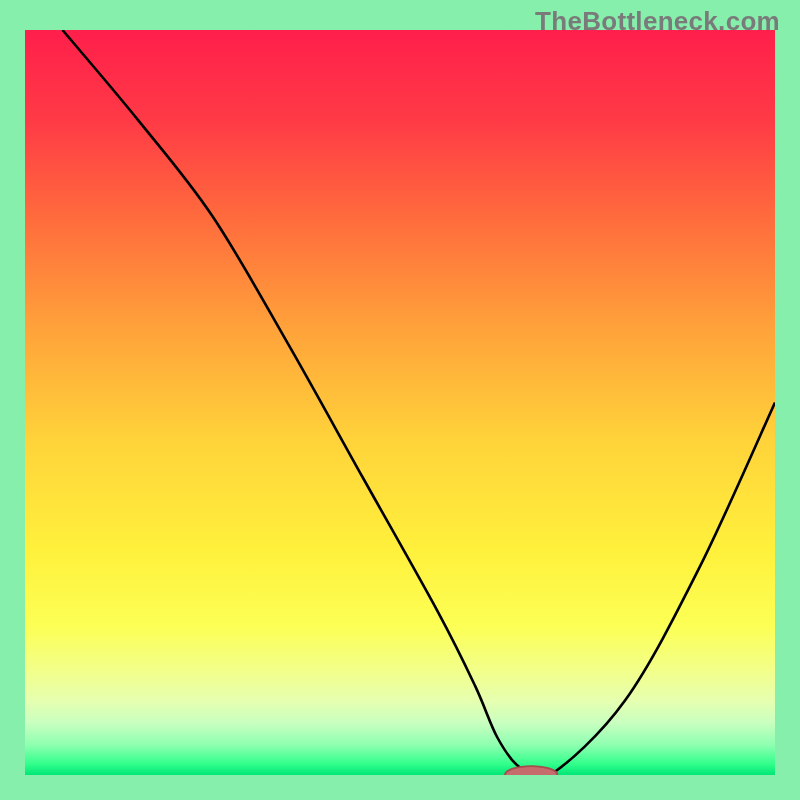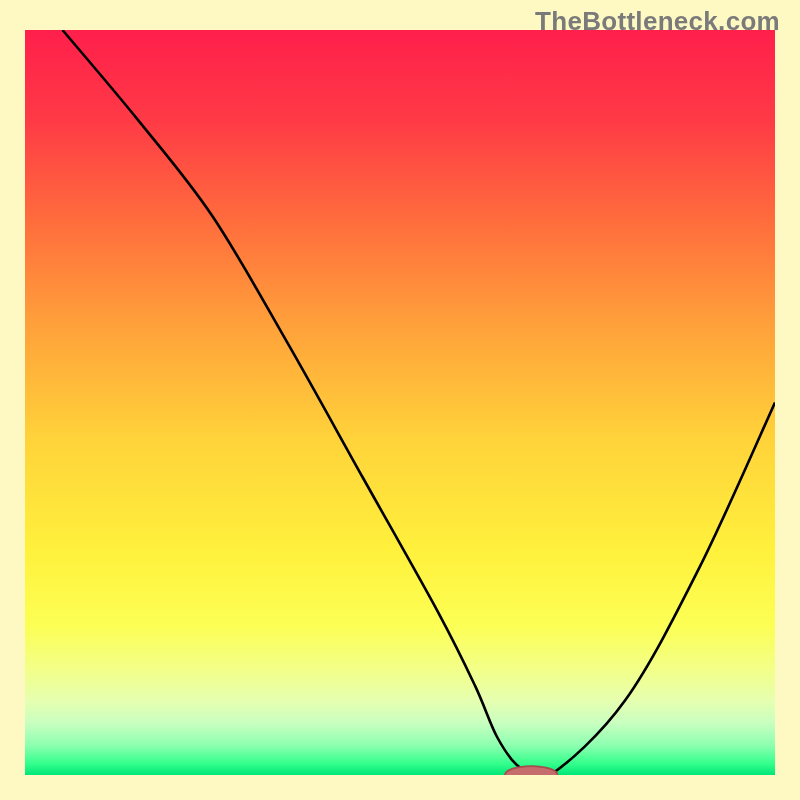--- a/index.html
+++ b/index.html
@@ -9,21 +9,21 @@
     height: 800px;
     background: #000;
     overflow: hidden;
   }
   .frame {
     position: absolute;
     left: 0;
     top: 0;
     width: 800px;
     height: 800px;
-    background: #fef9c3;
+    background: #86efac;
   }
   .watermark {
     position: absolute;
     top: 6px;
     right: 20px;
     font-family: Arial, Helvetica, sans-serif;
     font-size: 26px;
     font-weight: bold;
     color: #7a7a7a;
     letter-spacing: 0.3px;

